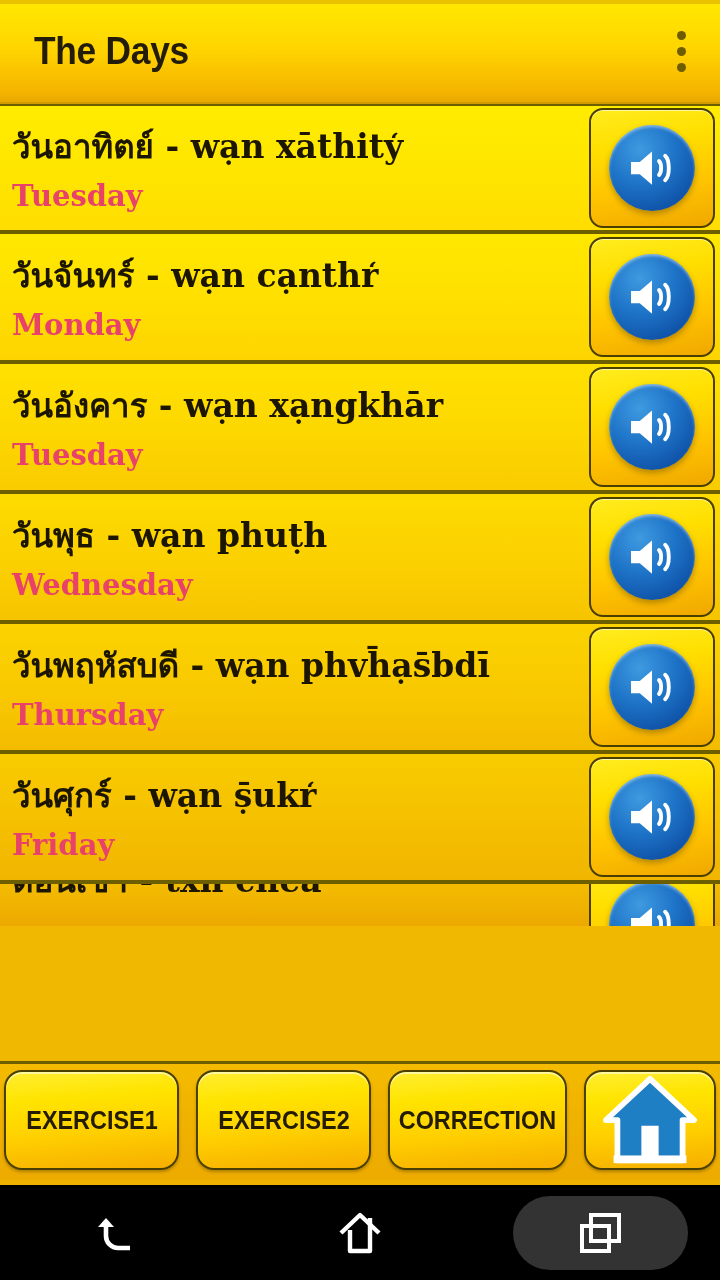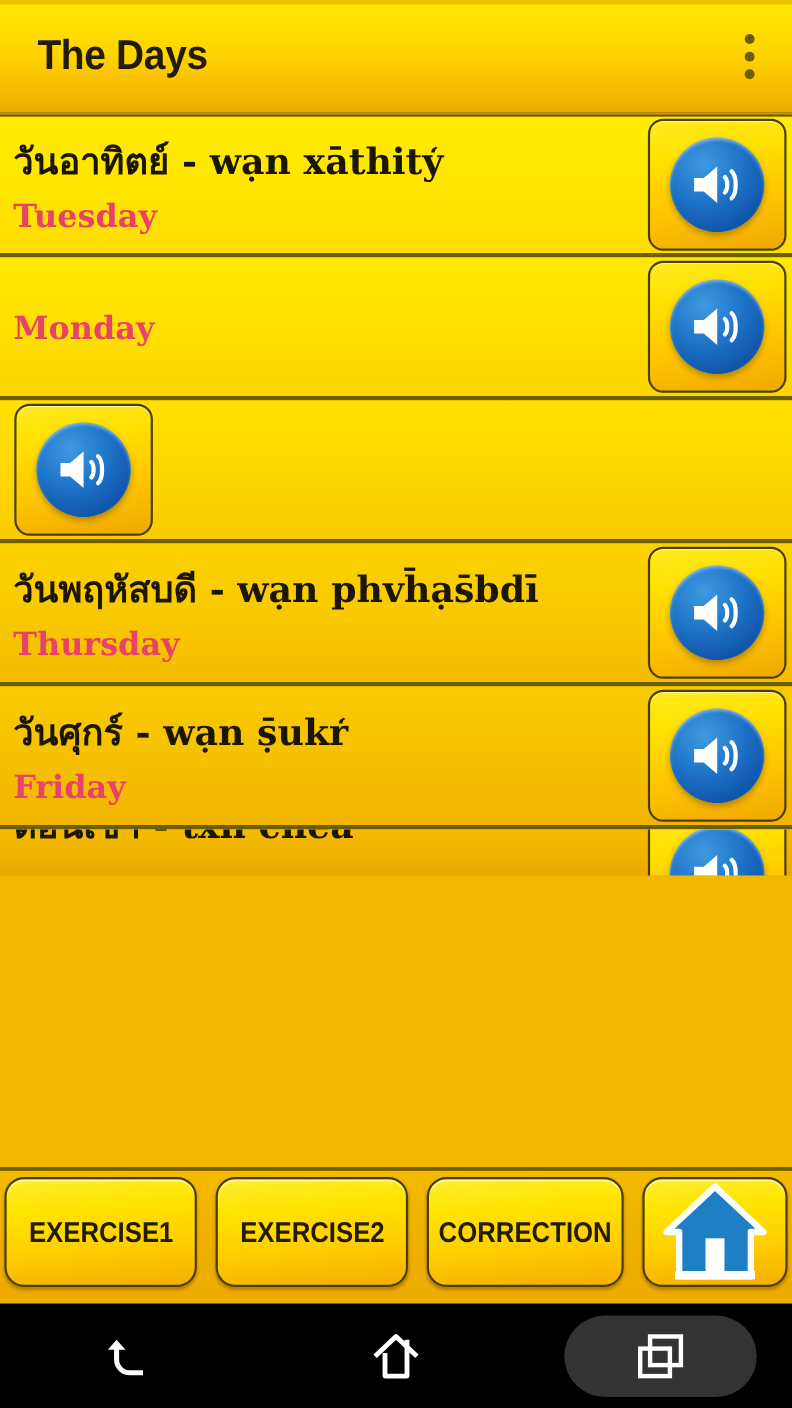--- a/index.html
+++ b/index.html
@@ -195,49 +195,71 @@
                   <path fill="none" stroke="#ffffff" stroke-width="4.4" stroke-linecap="round" d="M40 24c3.2 3 3.2 13 0 16"></path>
                   <path fill="none" stroke="#ffffff" stroke-width="4.4" stroke-linecap="round" d="M47 18c5.6 5 5.6 23 0 28"></path>
                 </svg>
             </div>
           </div>
         </div>
       </div>
 
       <div class="row t1">
         <div class="texts">
+          <div class="line-native">วันจันทร์ - wạn cạnthr̒</div>
           <div class="line-en">Monday</div>
         </div>
         <div class="spk-cell">
           <div class="spk-btn">
             <div class="spk-circle">
               <svg viewBox="0 0 64 64">
                   <path fill="#ffffff" d="M8 25h10L32 13v38L18 39H8z"></path>
                   <path fill="none" stroke="#ffffff" stroke-width="4.4" stroke-linecap="round" d="M40 24c3.2 3 3.2 13 0 16"></path>
                   <path fill="none" stroke="#ffffff" stroke-width="4.4" stroke-linecap="round" d="M47 18c5.6 5 5.6 23 0 28"></path>
                 </svg>
             </div>
           </div>
         </div>
       </div>
 
       <div class="row t2">
-        <div class="spk-cell">
-          <div class="spk-btn">
-            <div class="spk-circle">
-              <svg viewBox="0 0 64 64">
-                  <path fill="#ffffff" d="M8 25h10L32 13v38L18 39H8z"></path>
-                  <path fill="none" stroke="#ffffff" stroke-width="4.4" stroke-linecap="round" d="M40 24c3.2 3 3.2 13 0 16"></path>
-                  <path fill="none" stroke="#ffffff" stroke-width="4.4" stroke-linecap="round" d="M47 18c5.6 5 5.6 23 0 28"></path>
-                </svg>
-            </div>
-          </div>
-        </div>
-      </div>
-
+        <div class="texts">
+          <div class="line-native">วันอังคาร - wạn xạngkhār</div>
+          <div class="line-en">Tuesday</div>
+        </div>
+        <div class="spk-cell">
+          <div class="spk-btn">
+            <div class="spk-circle">
+              <svg viewBox="0 0 64 64">
+                  <path fill="#ffffff" d="M8 25h10L32 13v38L18 39H8z"></path>
+                  <path fill="none" stroke="#ffffff" stroke-width="4.4" stroke-linecap="round" d="M40 24c3.2 3 3.2 13 0 16"></path>
+                  <path fill="none" stroke="#ffffff" stroke-width="4.4" stroke-linecap="round" d="M47 18c5.6 5 5.6 23 0 28"></path>
+                </svg>
+            </div>
+          </div>
+        </div>
+      </div>
+
+      <div class="row t3">
+        <div class="texts">
+          <div class="line-native">วันพุธ - wạn phuṭh</div>
+          <div class="line-en">Wednesday</div>
+        </div>
+        <div class="spk-cell">
+          <div class="spk-btn">
+            <div class="spk-circle">
+              <svg viewBox="0 0 64 64">
+                  <path fill="#ffffff" d="M8 25h10L32 13v38L18 39H8z"></path>
+                  <path fill="none" stroke="#ffffff" stroke-width="4.4" stroke-linecap="round" d="M40 24c3.2 3 3.2 13 0 16"></path>
+                  <path fill="none" stroke="#ffffff" stroke-width="4.4" stroke-linecap="round" d="M47 18c5.6 5 5.6 23 0 28"></path>
+                </svg>
+            </div>
+          </div>
+        </div>
+      </div>
 
       <div class="row t4">
         <div class="texts">
           <div class="line-native">วันพฤหัสบดี - wạn phvh̄ạs̄bdī</div>
           <div class="line-en">Thursday</div>
         </div>
         <div class="spk-cell">
           <div class="spk-btn">
             <div class="spk-circle">
               <svg viewBox="0 0 64 64">

